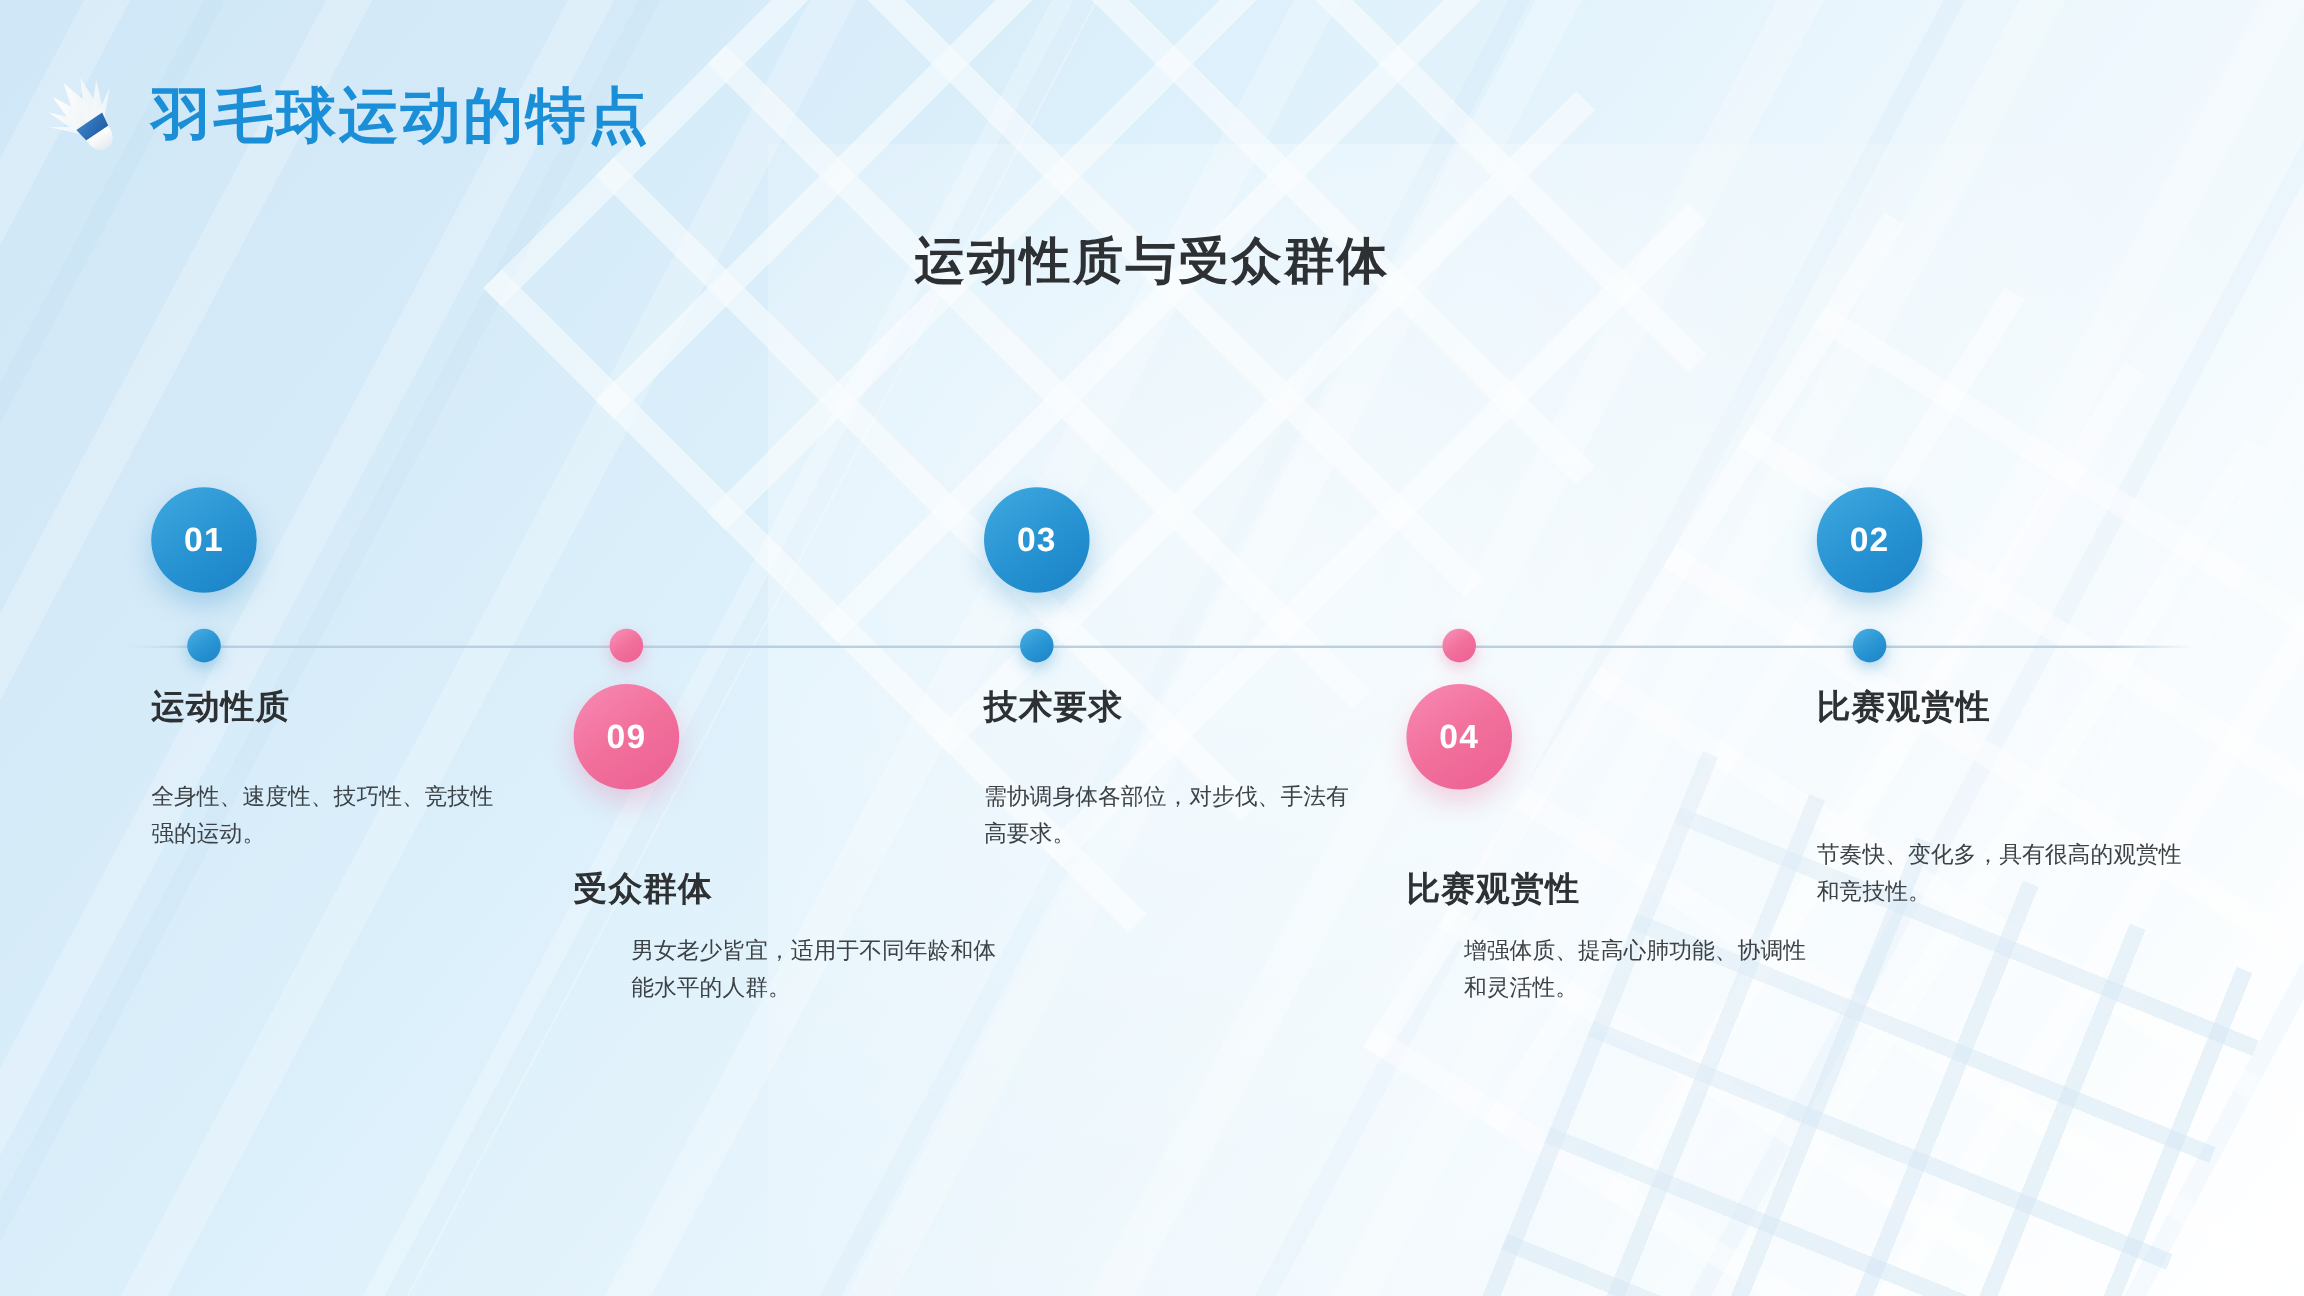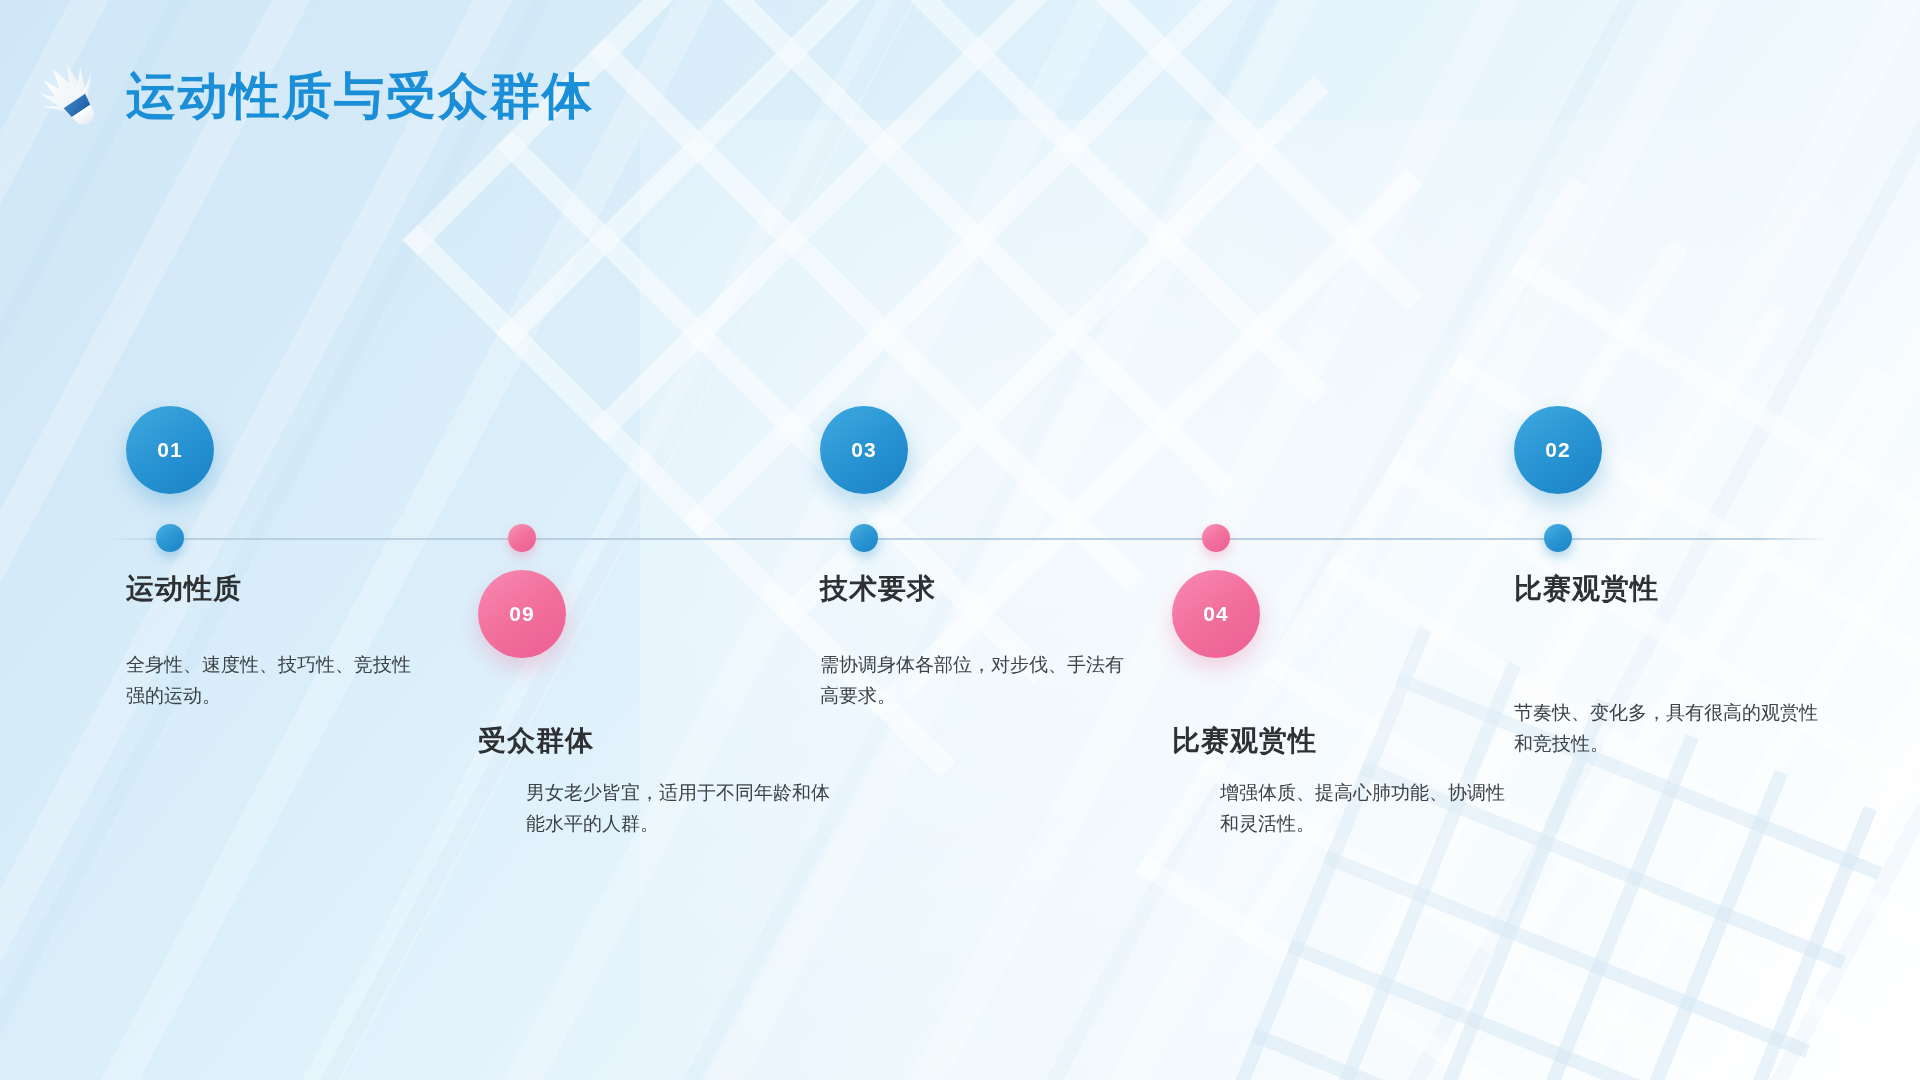--- a/index.html
+++ b/index.html
@@ -210,21 +210,21 @@
     box-shadow: 0 10px 22px rgba(38,140,200,0.30);
   }
   .badge-pink {
     background: linear-gradient(145deg, #f78bb4 0%, #f2709c 48%, #ec5f92 100%);
     box-shadow: 0 10px 22px rgba(236,110,155,0.30);
   }
 
   .badge-big {
     width: 88px;
     height: 88px;
-    font-size: 21px;
+    font-size: 28px;
   }
 
   .dot {
     position: absolute;
     width: 28px;
     height: 28px;
     border-radius: 50%;
   }
   .dot-blue {
     background: linear-gradient(145deg, #4bb0e3 0%, #2b96d4 50%, #1a84c8 100%);
@@ -299,23 +299,24 @@
           <path d="M55 10 L54 45 L36 46 Z" fill="url(#featherG)" opacity="0.95"></path>
           <path d="M17 19 L28 47 L44 48 Z" fill="url(#featherG)" opacity="0.9"></path>
           <path d="M65 19 L54 47 L38 48 Z" fill="url(#featherG)" opacity="0.9"></path>
           <path d="M11 30 L29 49 L42 50 Z" fill="url(#featherG)" opacity="0.85"></path>
           <path d="M71 30 L53 49 L40 50 Z" fill="url(#featherG)" opacity="0.85"></path>
           <path d="M28 44 L54 44 L52 56 L30 56 Z" fill="url(#bandG)"></path>
           <path d="M30 56 L52 56 Q52 70 41 71 Q30 70 30 56 Z" fill="url(#corkG)"></path>
         </g>
       </svg>
     </span>
-    <span class="slide-title">运动性质与受众群体</span>
+    <span class="slide-title">羽毛球运动的特点</span>
   </div>
 
+  <div class="section-heading">运动性质与受众群体</div>
 
   <div class="timeline-wrap">
     <div class="timeline-axis"></div>
 
     <div class="node node-up" style="left:0px;">
       <div class="badge badge-big badge-blue">01</div>
       <div class="dot dot-blue"></div>
       <div class="node-title">运动性质</div>
       <div class="node-desc" style="width:300px;">全身性、速度性、技巧性、竞技性强的运动。</div>
     </div>

